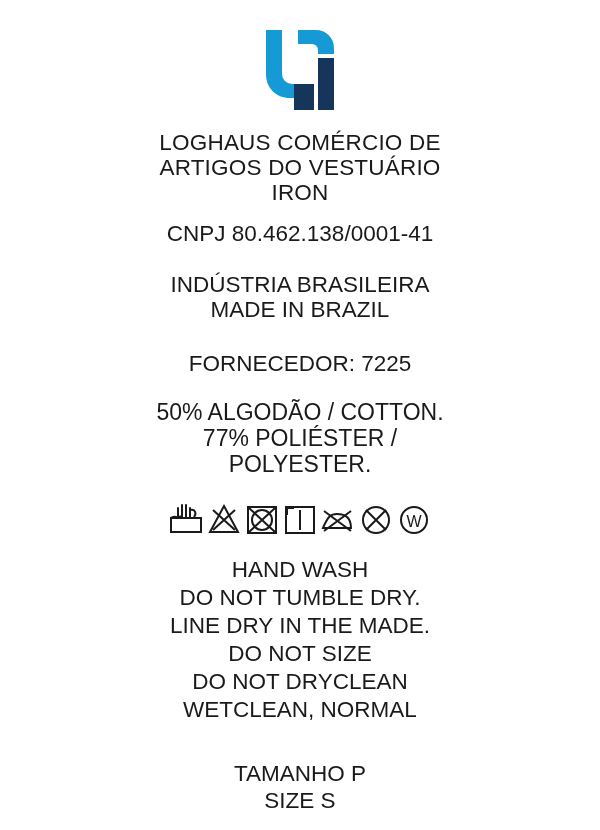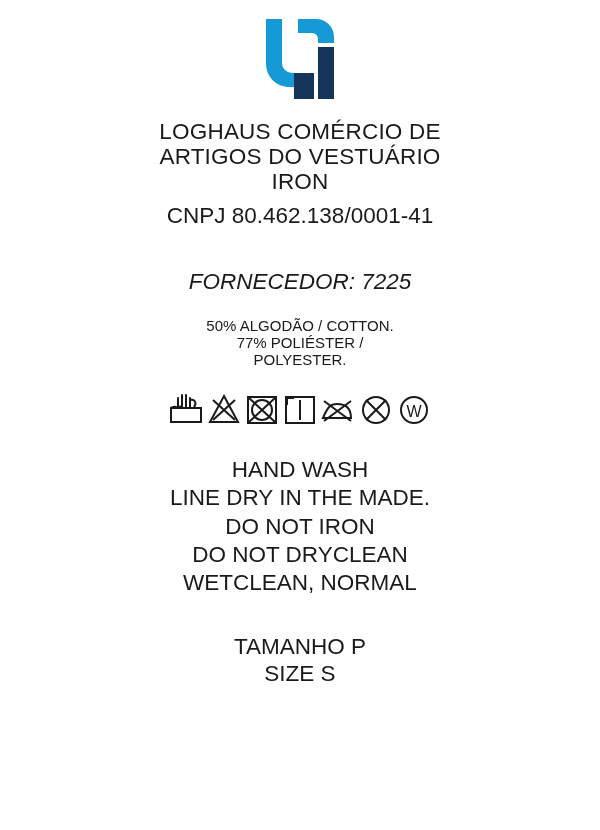--- a/index.html
+++ b/index.html
@@ -14,65 +14,64 @@
     color: #1a1a1a;
     overflow: hidden;
   }
   .label {
     width: 600px;
     height: 830px;
     box-sizing: border-box;
     display: flex;
     flex-direction: column;
     align-items: center;
-    padding-top: 17px;
+    padding-top: 28px;
   }
   .logo {
     width: 92px;
     height: 86px;
     margin-bottom: 16px;
   }
   .block {
     text-align: center;
     line-height: 1.12;
   }
   .company {
     font-size: 22.5px;
     letter-spacing: 0.2px;
     margin-top: 0;
   }
   .company div { margin: 0; }
   .cnpj {
     font-size: 22.5px;
-    margin-top: 8px;
+    margin-top: 15px;
   }
   .origin {
     font-size: 22.5px;
     margin-top: 26px;
   }
   .supplier {
     font-size: 22.5px;
-    margin-top: 41px;
-    font-style: italic;
+    margin-top: 29px;
   }
   .composition {
-    font-size: 15px;
+    font-size: 23px;
     margin-top: 24px;
   }
   .symbols {
     margin-top: 22px;
     display: flex;
     align-items: center;
     justify-content: center;
     gap: 0px;
   }
   .symbols svg { display: block; }
   .care {
     font-size: 22.5px;
-    margin-top: 28px;
+    margin-top: 18px;
     line-height: 1.25;
   }
   .size {
     font-size: 22.5px;
     margin-top: 36px;
     line-height: 1.2;
   }
 </style>
 </head>
 <body>
@@ -93,20 +92,24 @@
   </div>
 
   <div class="block company">
     <div>LOGHAUS COMÉRCIO DE</div>
     <div>ARTIGOS DO VESTUÁRIO</div>
     <div>IRON</div>
   </div>
 
   <div class="block cnpj">CNPJ 80.462.138/0001-41</div>
 
+  <div class="block origin">
+    <div>INDÚSTRIA BRASILEIRA</div>
+    <div>MADE IN BRAZIL</div>
+  </div>
 
   <div class="block supplier">FORNECEDOR: 7225</div>
 
   <div class="block composition">
     <div>50% ALGODÃO / COTTON.</div>
     <div>77% POLIÉSTER /</div>
     <div>POLYESTER.</div>
   </div>
 
   <div class="symbols">
@@ -162,22 +165,23 @@
       <svg width="38" height="38" viewBox="0 0 38 38" fill="none" stroke="#1a1a1a" stroke-width="2">
         <circle cx="19" cy="20" r="13"></circle>
         <text x="19" y="27" font-family="Liberation Sans, sans-serif" font-size="16" fill="#1a1a1a" stroke="none" text-anchor="middle">W</text>
       </svg>
     </span>
 
   </div>
 
   <div class="block care">
     <div>HAND WASH</div>
+    <div>DO NOT TUMBLE DRY.</div>
     <div>LINE DRY IN THE MADE.</div>
-    <div>DO NOT IRON</div>
+    <div>DO NOT SIZE</div>
     <div>DO NOT DRYCLEAN</div>
     <div>WETCLEAN, NORMAL</div>
   </div>
 
   <div class="block size">
     <div>TAMANHO P</div>
     <div>SIZE S</div>
   </div>
 
 </div>

